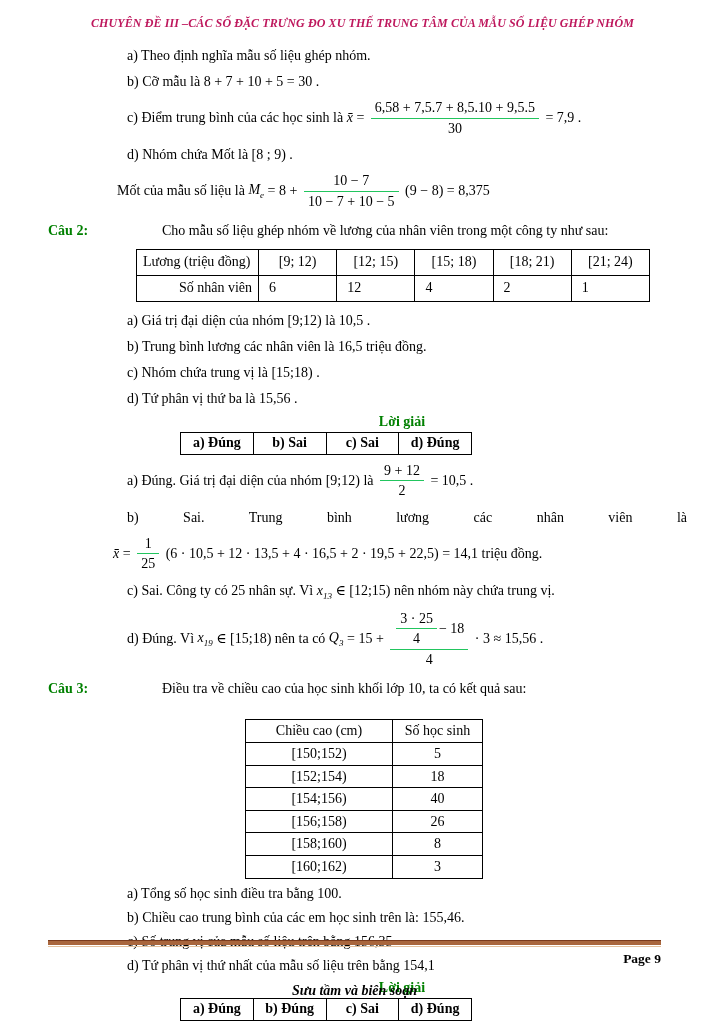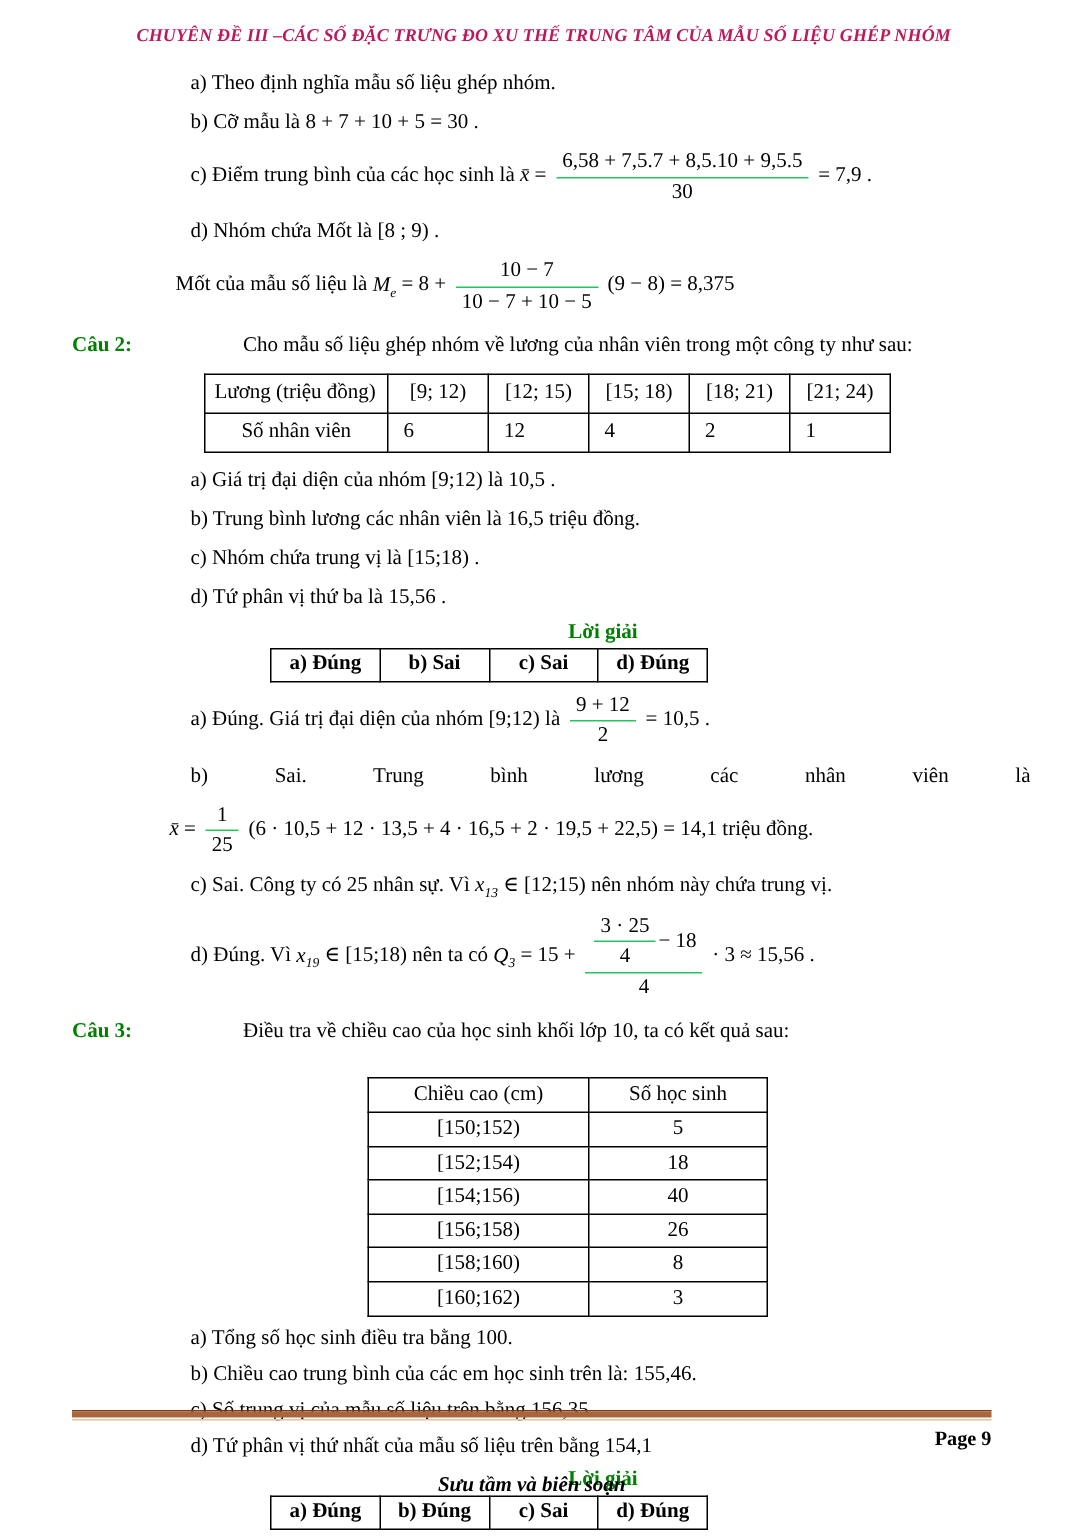--- a/index.html
+++ b/index.html
@@ -34,31 +34,31 @@
   .num-inline > * { vertical-align:middle; }
   .cau-row { display:flex; margin:10px 0 6px 0; line-height:1.5;gap:48px; }
   .cau-label { flex:0 0 66px; font-weight:bold; }
   .cau-body { flex:1; }
   .green { color:#008000; }
   .loi-giai { text-align:center; font-weight:bold; margin:4px 0 2px 0; }
 
   table { border-collapse: collapse; }
   td { border:1px solid #000; font-size:14px; }
 
-  .data-table { margin:8px 0 8px 88px; table-layout:fixed; width:458px; }
+  .data-table { margin:8px 0 8px 88px; table-layout:fixed; width:514px; }
   .data-table td { padding:3px 6px; line-height:1.35; }
-  .data-table td.first { width:122px; text-align:center; }
+  .data-table td.first { width:122px; text-align:right; }
   .data-table td.interval { text-align:center; }
   .data-table td.count { text-align:left; padding-left:10px; }
   .data-table td.justify-cell { text-align:justify; }
 
   .ans-table { margin:2px 0 6px 132px; width:292px; table-layout:fixed; }
   .ans-table td { text-align:center; font-weight:bold; padding:1px 2px; line-height:1.35; }
 
-  .c3-table { margin:20px 0 4px 197px; width:267px; table-layout:fixed; }
+  .c3-table { margin:20px 0 4px 197px; width:238px; table-layout:fixed; }
   .c3-table td { text-align:center; padding:1px 4px; line-height:1.4; }
   .c3-table td.c1 { width:147px; }
 
   .spread {
     width:560px; text-align:justify;
     
     -moz-text-align-last: justify; text-align-last: justify;
     white-space:nowrap; overflow:hidden;
   }
   .footer { position:absolute; left:48px; right:64px; top:940px; }

